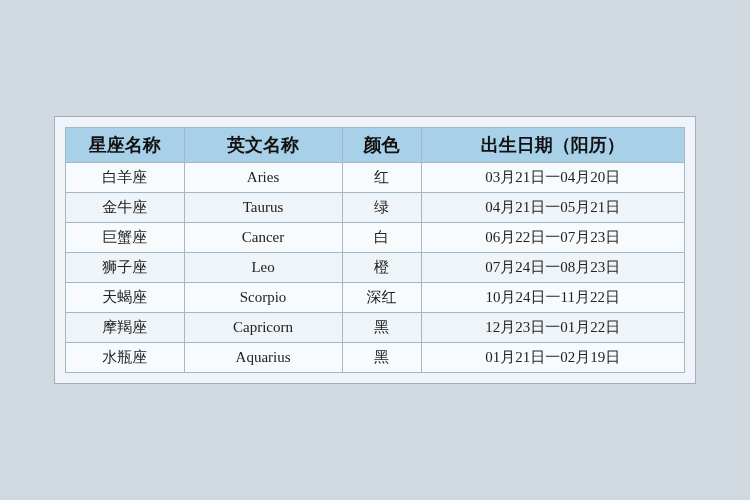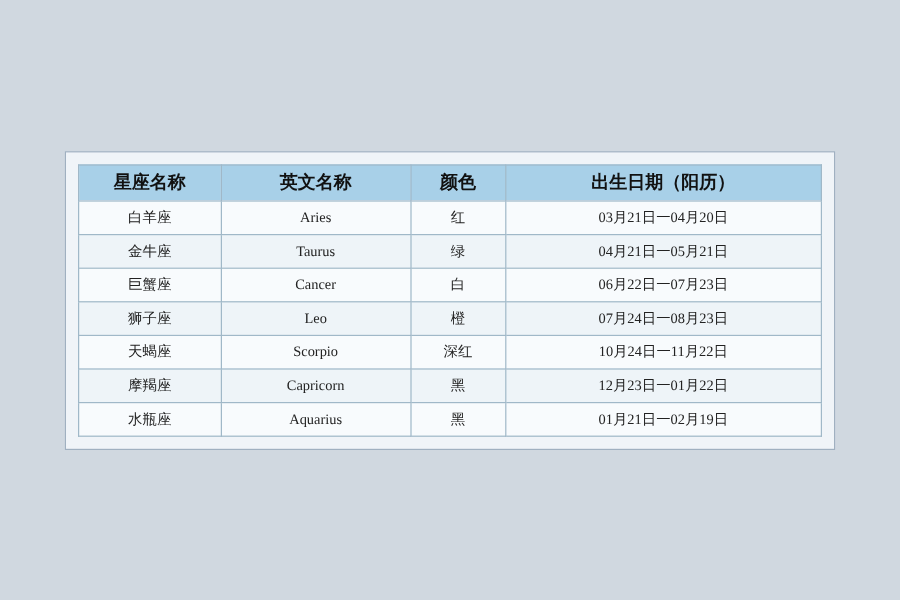--- a/index.html
+++ b/index.html
@@ -26,28 +26,28 @@
 
     table {
       border-collapse: collapse;
       width: 620px;
     }
 
     th, td {
       border: 1px solid #a0b8c8;
       padding: 5px 10px;
       text-align: center;
-      font-size: 12px;
+      font-size: 15px;
       color: #222;
     }
 
     thead th {
       background-color: #a8d0e8;
       font-weight: bold;
-      font-size: 15px;
+      font-size: 18px;
       color: #111;
     }
 
     tbody tr {
       background-color: #f8fbfd;
     }
 
     tbody tr:nth-child(even) {
       background-color: #eef4f8;
     }

